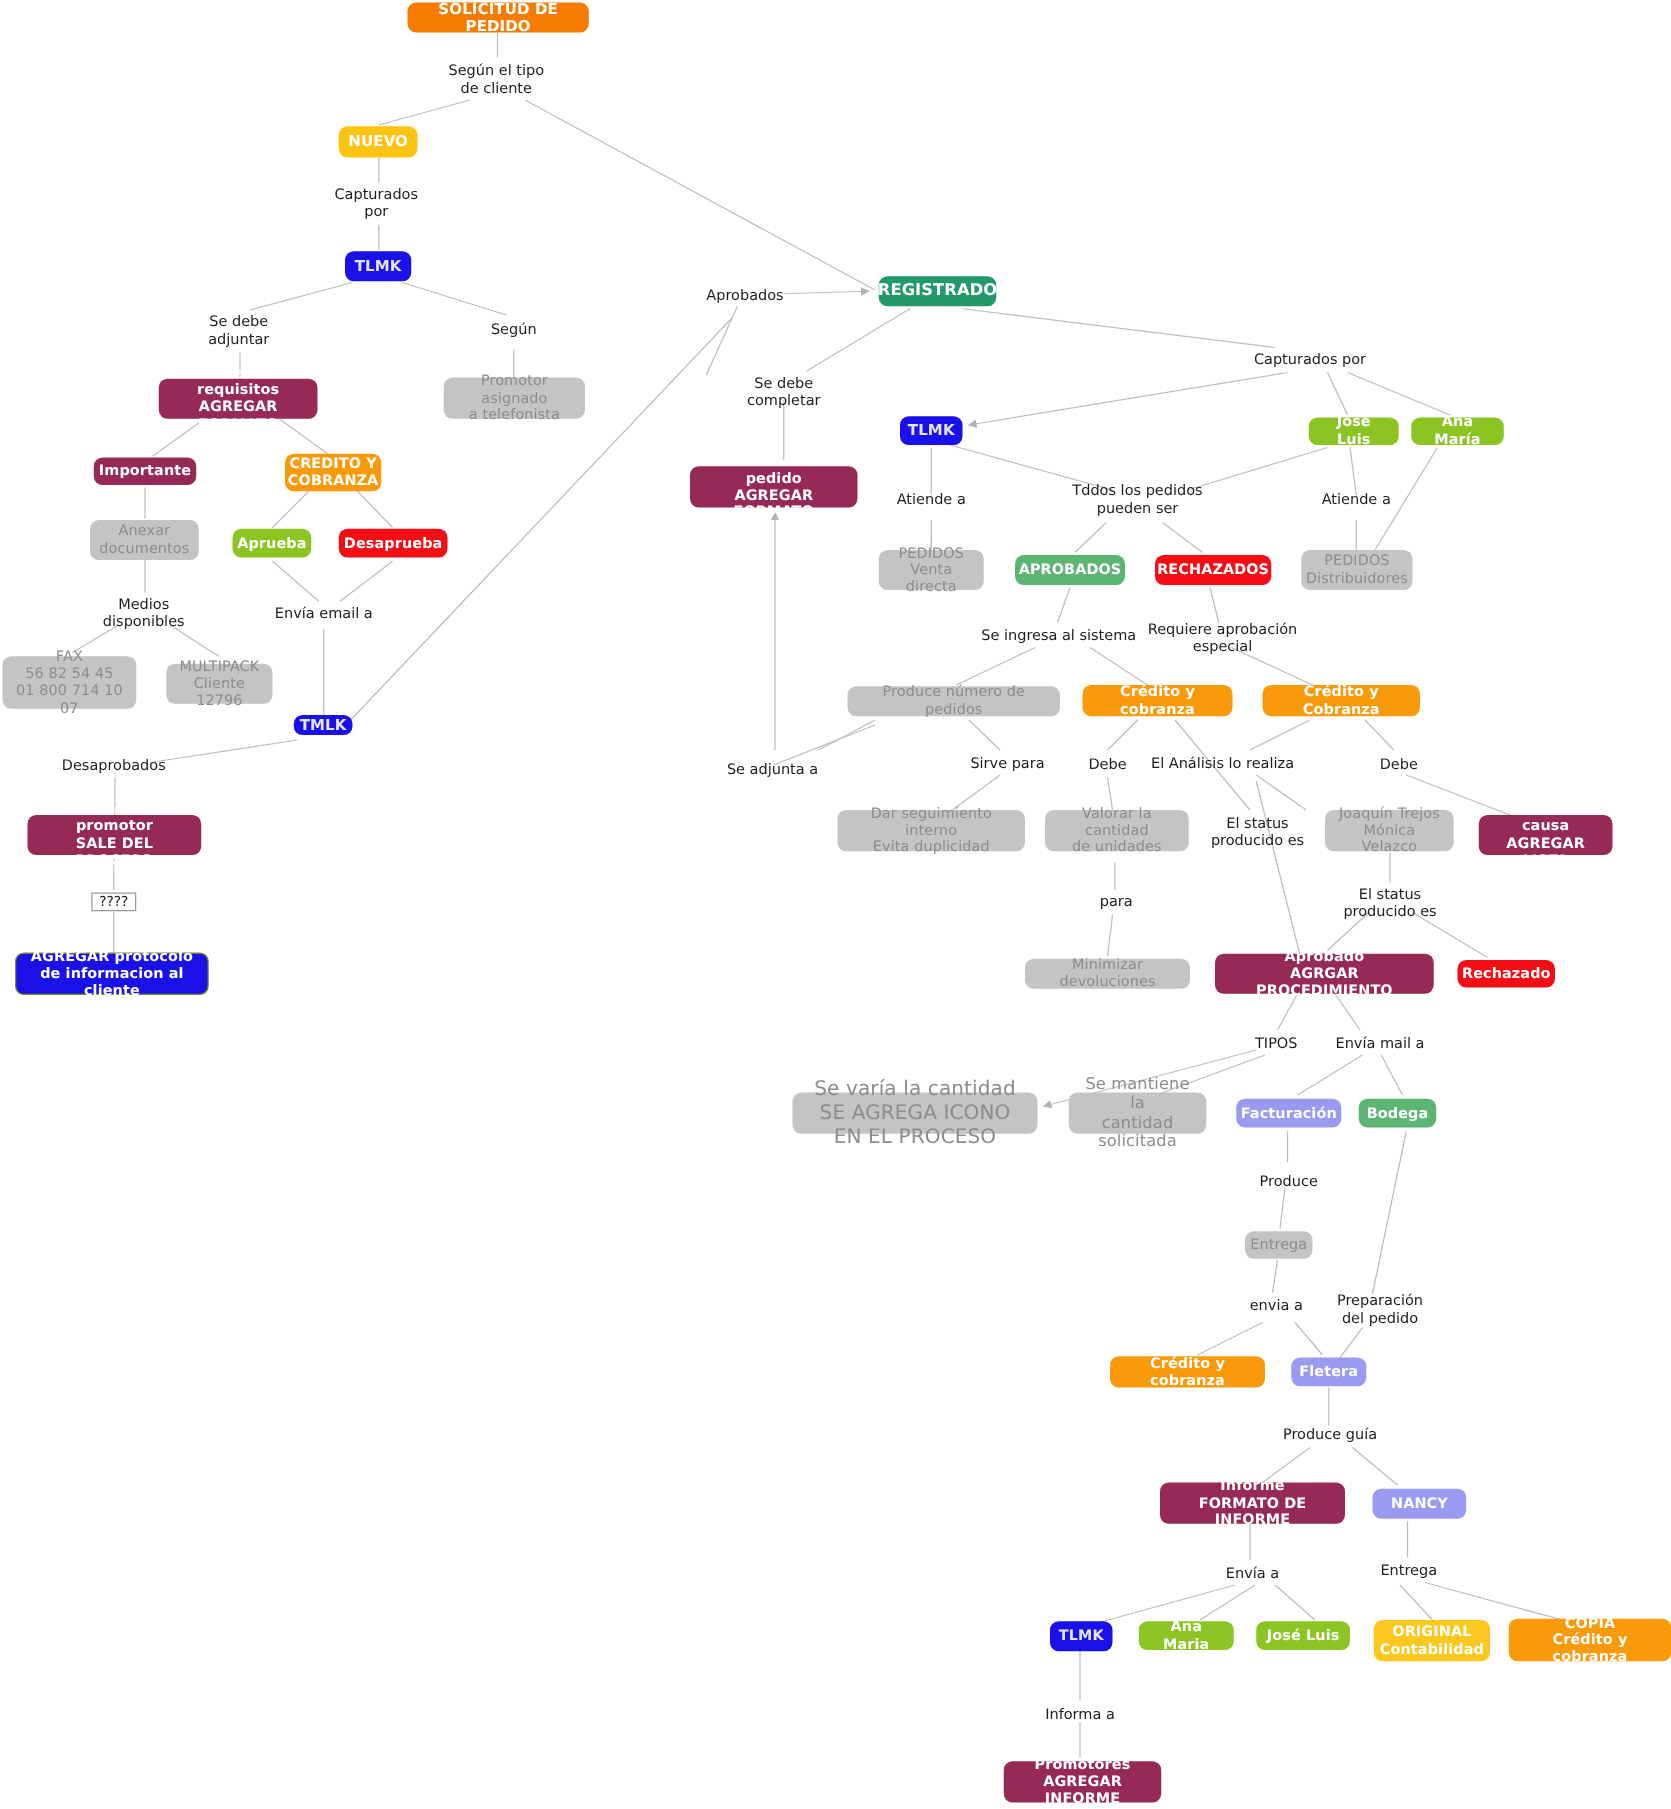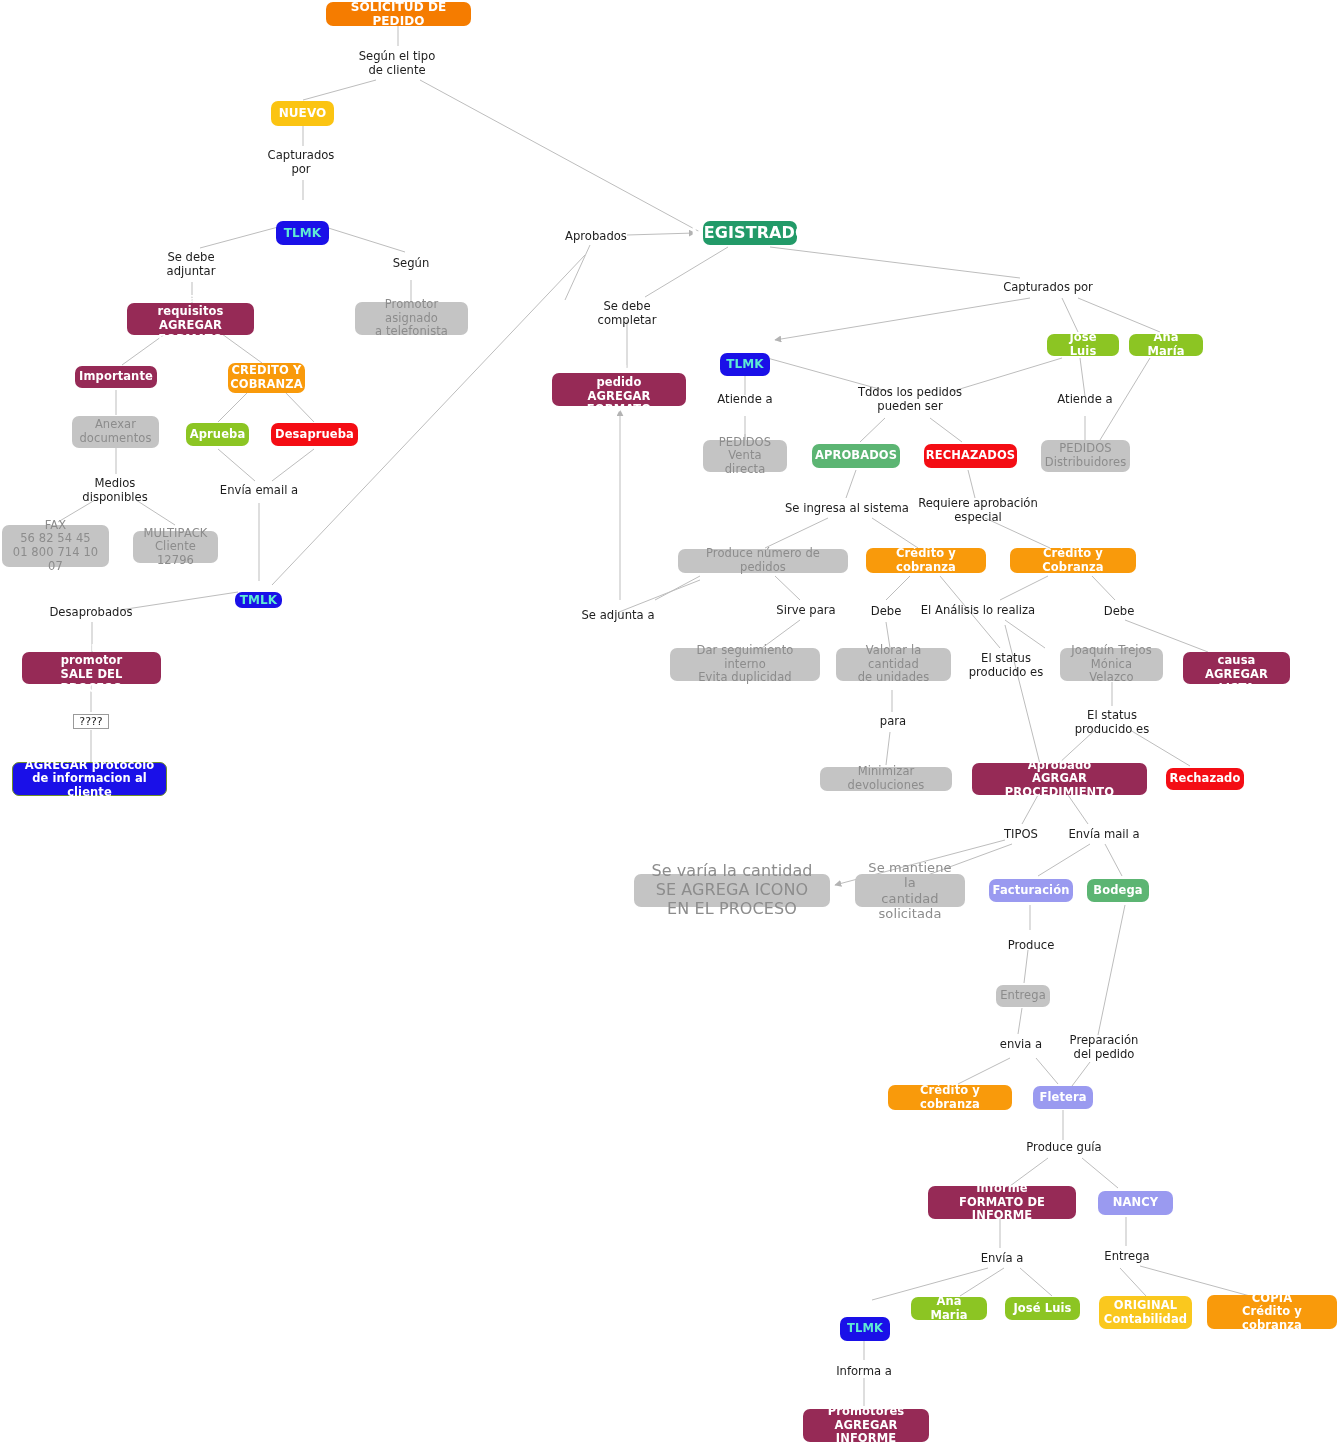--- a/index.html
+++ b/index.html
@@ -16,21 +16,21 @@
     line-height:1.18;
     white-space:pre-line;
     letter-spacing:0.1px;
     padding:3px 8px;
   }
   
   .s-orange   {background:#f57c00;color:#ffffff;font-weight:bold;}
   .s-orange2  {background:#f99a0b;color:#ffffff;font-weight:bold;}
   .s-amber    {background:#fbc412;color:#ffffff;font-weight:bold;}
   .s-amber2   {background:#fac81e;color:#ffffff;font-weight:bold;}
-  .s-blue     {background:#1a10e8;color:#5eead4;font-weight:bold;margin-top:20px;}
+  .s-blue     {background:#1a10e8;color:#e5e5e5;font-weight:bold;}
   .s-maroon   {background:#962a56;color:#ffffff;font-weight:bold;}
   .s-grey     {background:#c4c4c4;color:#8c8c8c;font-weight:normal;}
   .s-green    {background:#229a68;color:#ffffff;font-weight:bold;}
   .s-green2   {background:#5cb573;color:#ffffff;font-weight:bold;}
   .s-lime     {background:#8cc523;color:#ffffff;font-weight:bold;}
   .s-red      {background:#f40d14;color:#ffffff;font-weight:bold;}
   .s-periwink {background:#9a9af0;color:#ffffff;font-weight:bold;}
   .s-blue-out {background:#1a10e8;color:#ffffff;font-weight:bold;border:1px solid #6f8f2a;}
 
   .lbl{
@@ -203,21 +203,21 @@
 Cliente 12796</div>
 
   <div class="node s-blue" style="left:235px;top:572px;width:47px;height:16px;font-size:12px;">TMLK</div>
 
   <div class="node s-maroon" style="left:22px;top:652px;width:139px;height:32px;font-size:11.5px;">Informe a promotor
 SALE DEL PROCESO</div>
 
   <div class="node s-blue-out" style="left:12px;top:762px;width:155px;height:34px;font-size:11.5px;">AGREGAR protocolo
 de informacion al cliente</div>
 
-  <div class="node s-green" style="left:703px;top:221px;width:94px;height:24px;font-size:16px;">REGISTRADO</div>
+  <div class="node s-green" style="left:703px;top:221px;width:94px;height:24px;font-size:13px;">REGISTRADO</div>
 
   <div class="node s-maroon" style="left:552px;top:373px;width:134px;height:33px;font-size:11.5px;">Solcitud de pedido
 AGREGAR FORMATO</div>
 
   <div class="node s-blue" style="left:720px;top:333px;width:50px;height:23px;font-size:12px;">TLMK</div>
 
   <div class="node s-lime" style="left:1047px;top:334px;width:72px;height:22px;font-size:11.5px;">José Luis</div>
 
   <div class="node s-lime" style="left:1129px;top:334px;width:74px;height:22px;font-size:11.5px;">Ana María</div>
 

